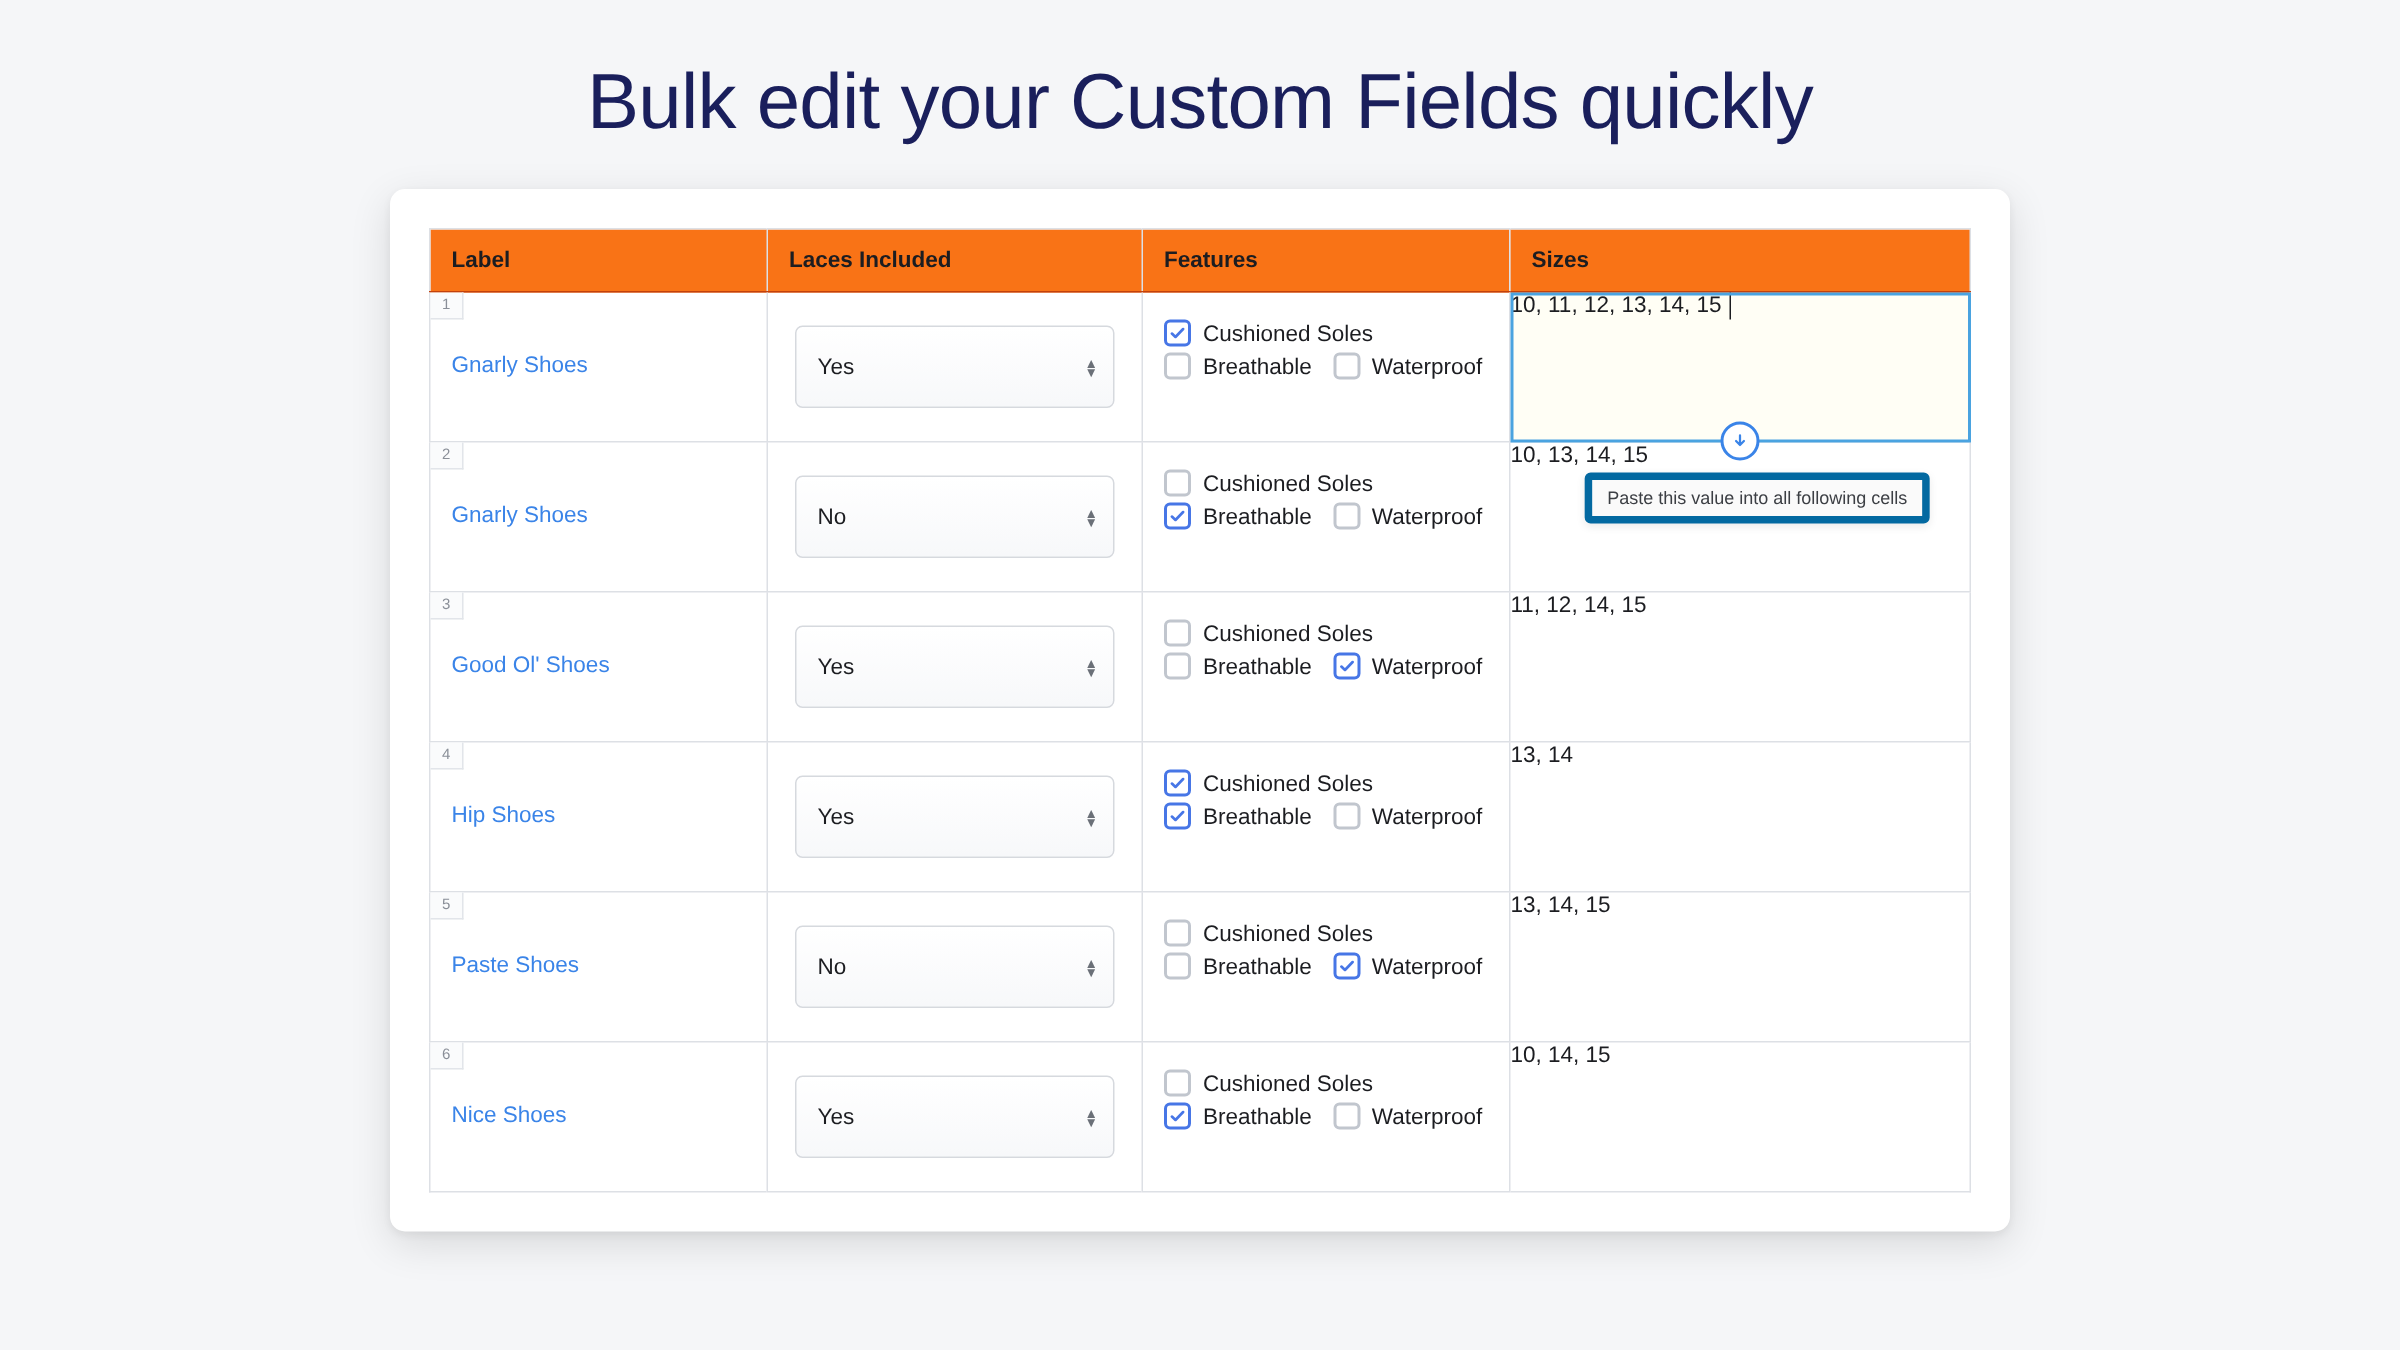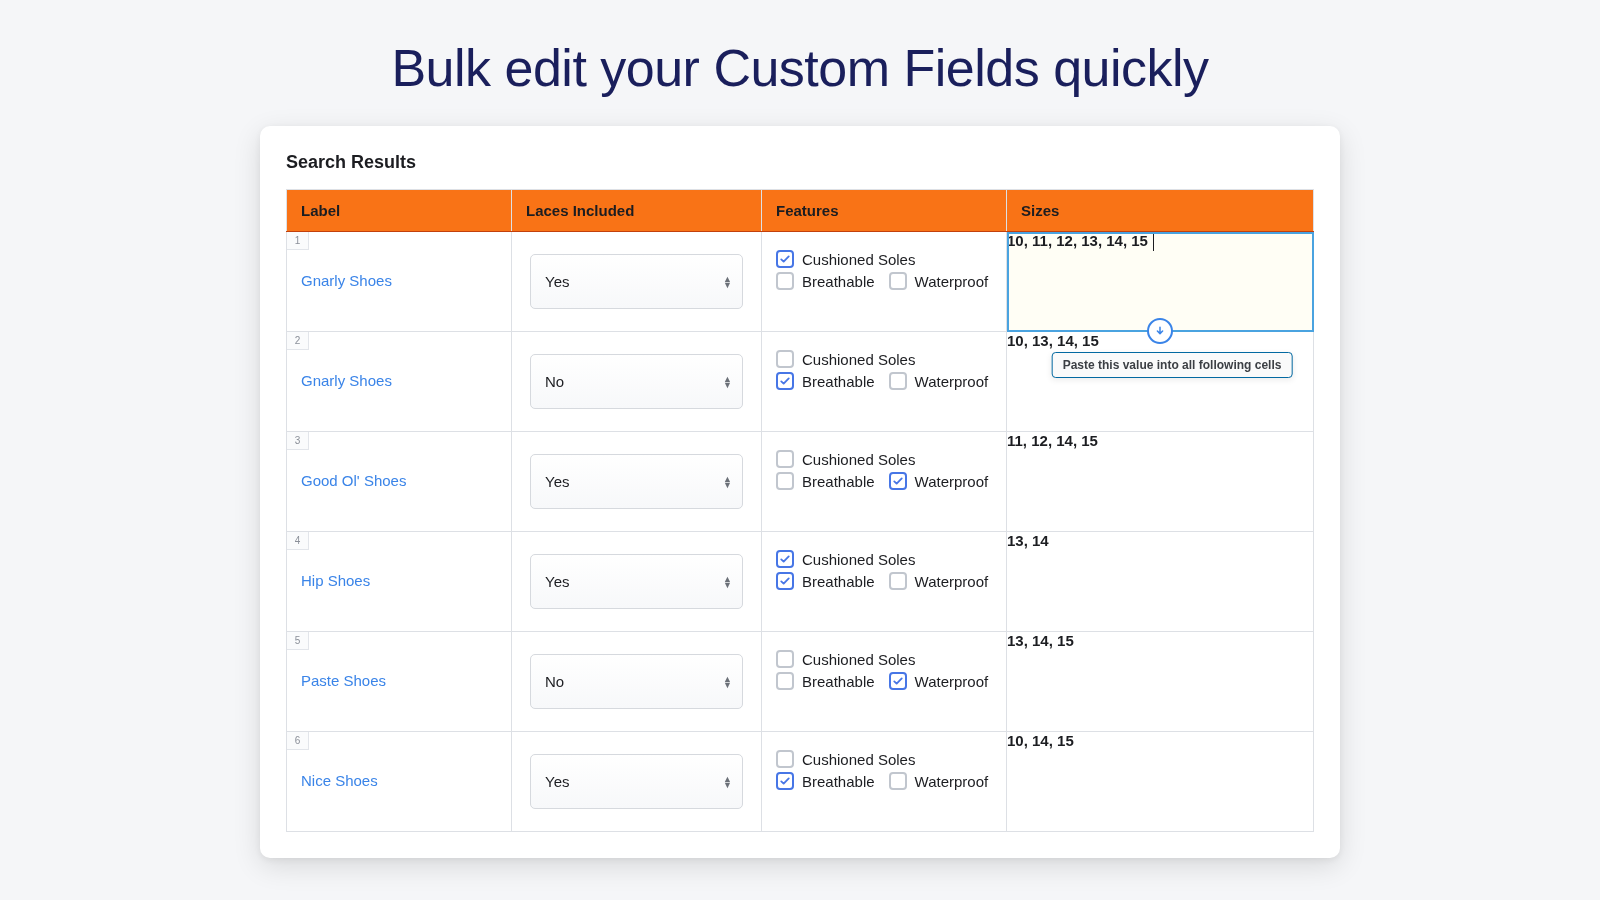--- a/index.html
+++ b/index.html
@@ -52,21 +52,21 @@
   }
   .grid th:last-child { border-right: none; }
   .grid td {
     border-right: 1px solid #dde0e5;
     border-bottom: 1px solid #dde0e5;
     vertical-align: top;
     position: relative;
     padding: 0;
   }
   .grid tr:last-child td { border-bottom: none; }
-  .grid td:last-child { border-right: none; font-weight: bold; }
+  .grid td:last-child { border-right: none; }
   .row-index {
     position: absolute;
     top: 0;
     left: 0;
     width: 22px;
     height: 18px;
     border-right: 1px solid #e2e5ea;
     border-bottom: 1px solid #e2e5ea;
     font-size: 10px;
     color: #8a8f98;
@@ -173,41 +173,40 @@
     cursor: pointer;
     z-index: 5;
   }
   .fill-handle svg { width: 12px; height: 12px; }
   .tooltip {
     position: absolute;
     top: 32px;
     left: 50%;
     transform: translateX(-45%);
     background: #fafafa;
-    border: 1px solid #0369a1;
+    border: 5px solid #0369a1;
     border-radius: 4px;
     font-size: 12px;
     color: #3c3f44;
     padding: 5px 10px;
     white-space: nowrap;
     box-shadow: 0 2px 6px rgba(0,0,0,0.08);
     z-index: 6;
   }
   col.c-label   { width: 225px; }
   col.c-laces   { width: 250px; }
   col.c-features{ width: 245px; }
   col.c-sizes   { width: auto; }
 </style>
 </head>
 <body>
 
 <h1 class="page-title">Bulk edit your Custom Fields quickly</h1>
 
 <div class="card">
-  <div class="card-heading">Search Results</div>
 
   <table class="grid">
     <colgroup>
       <col class="c-label">
         <col class="c-laces">
         <col class="c-features">
         <col class="c-sizes">
     </colgroup>
     <thead>
       <tr>

